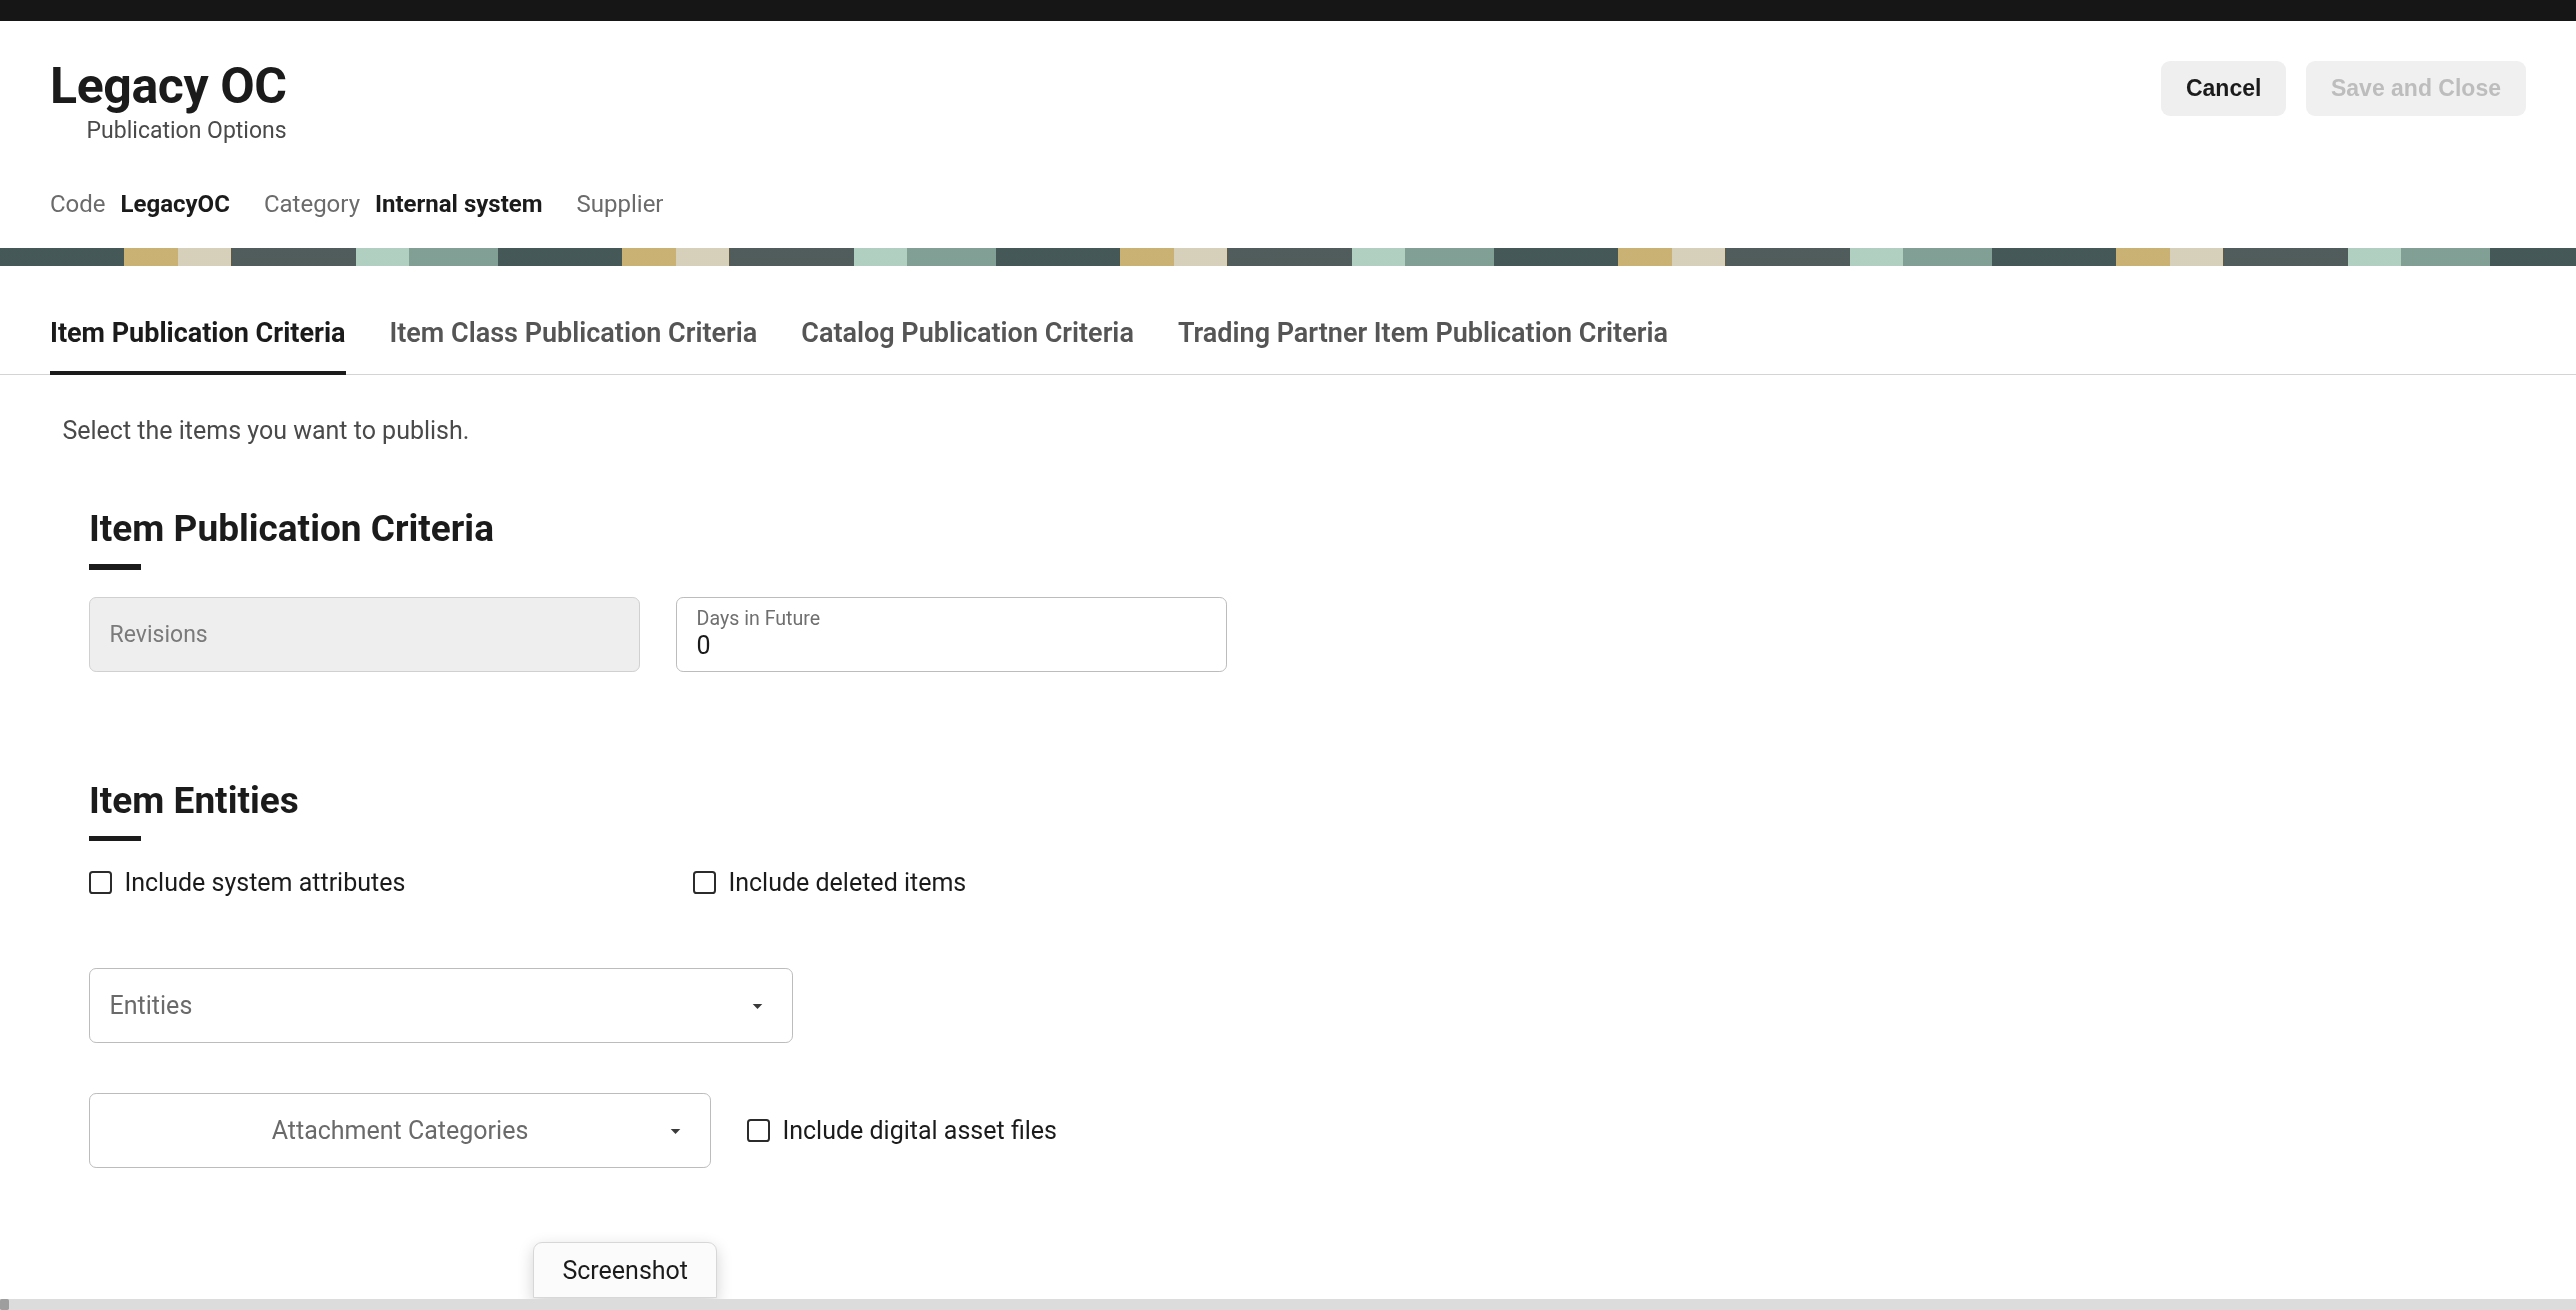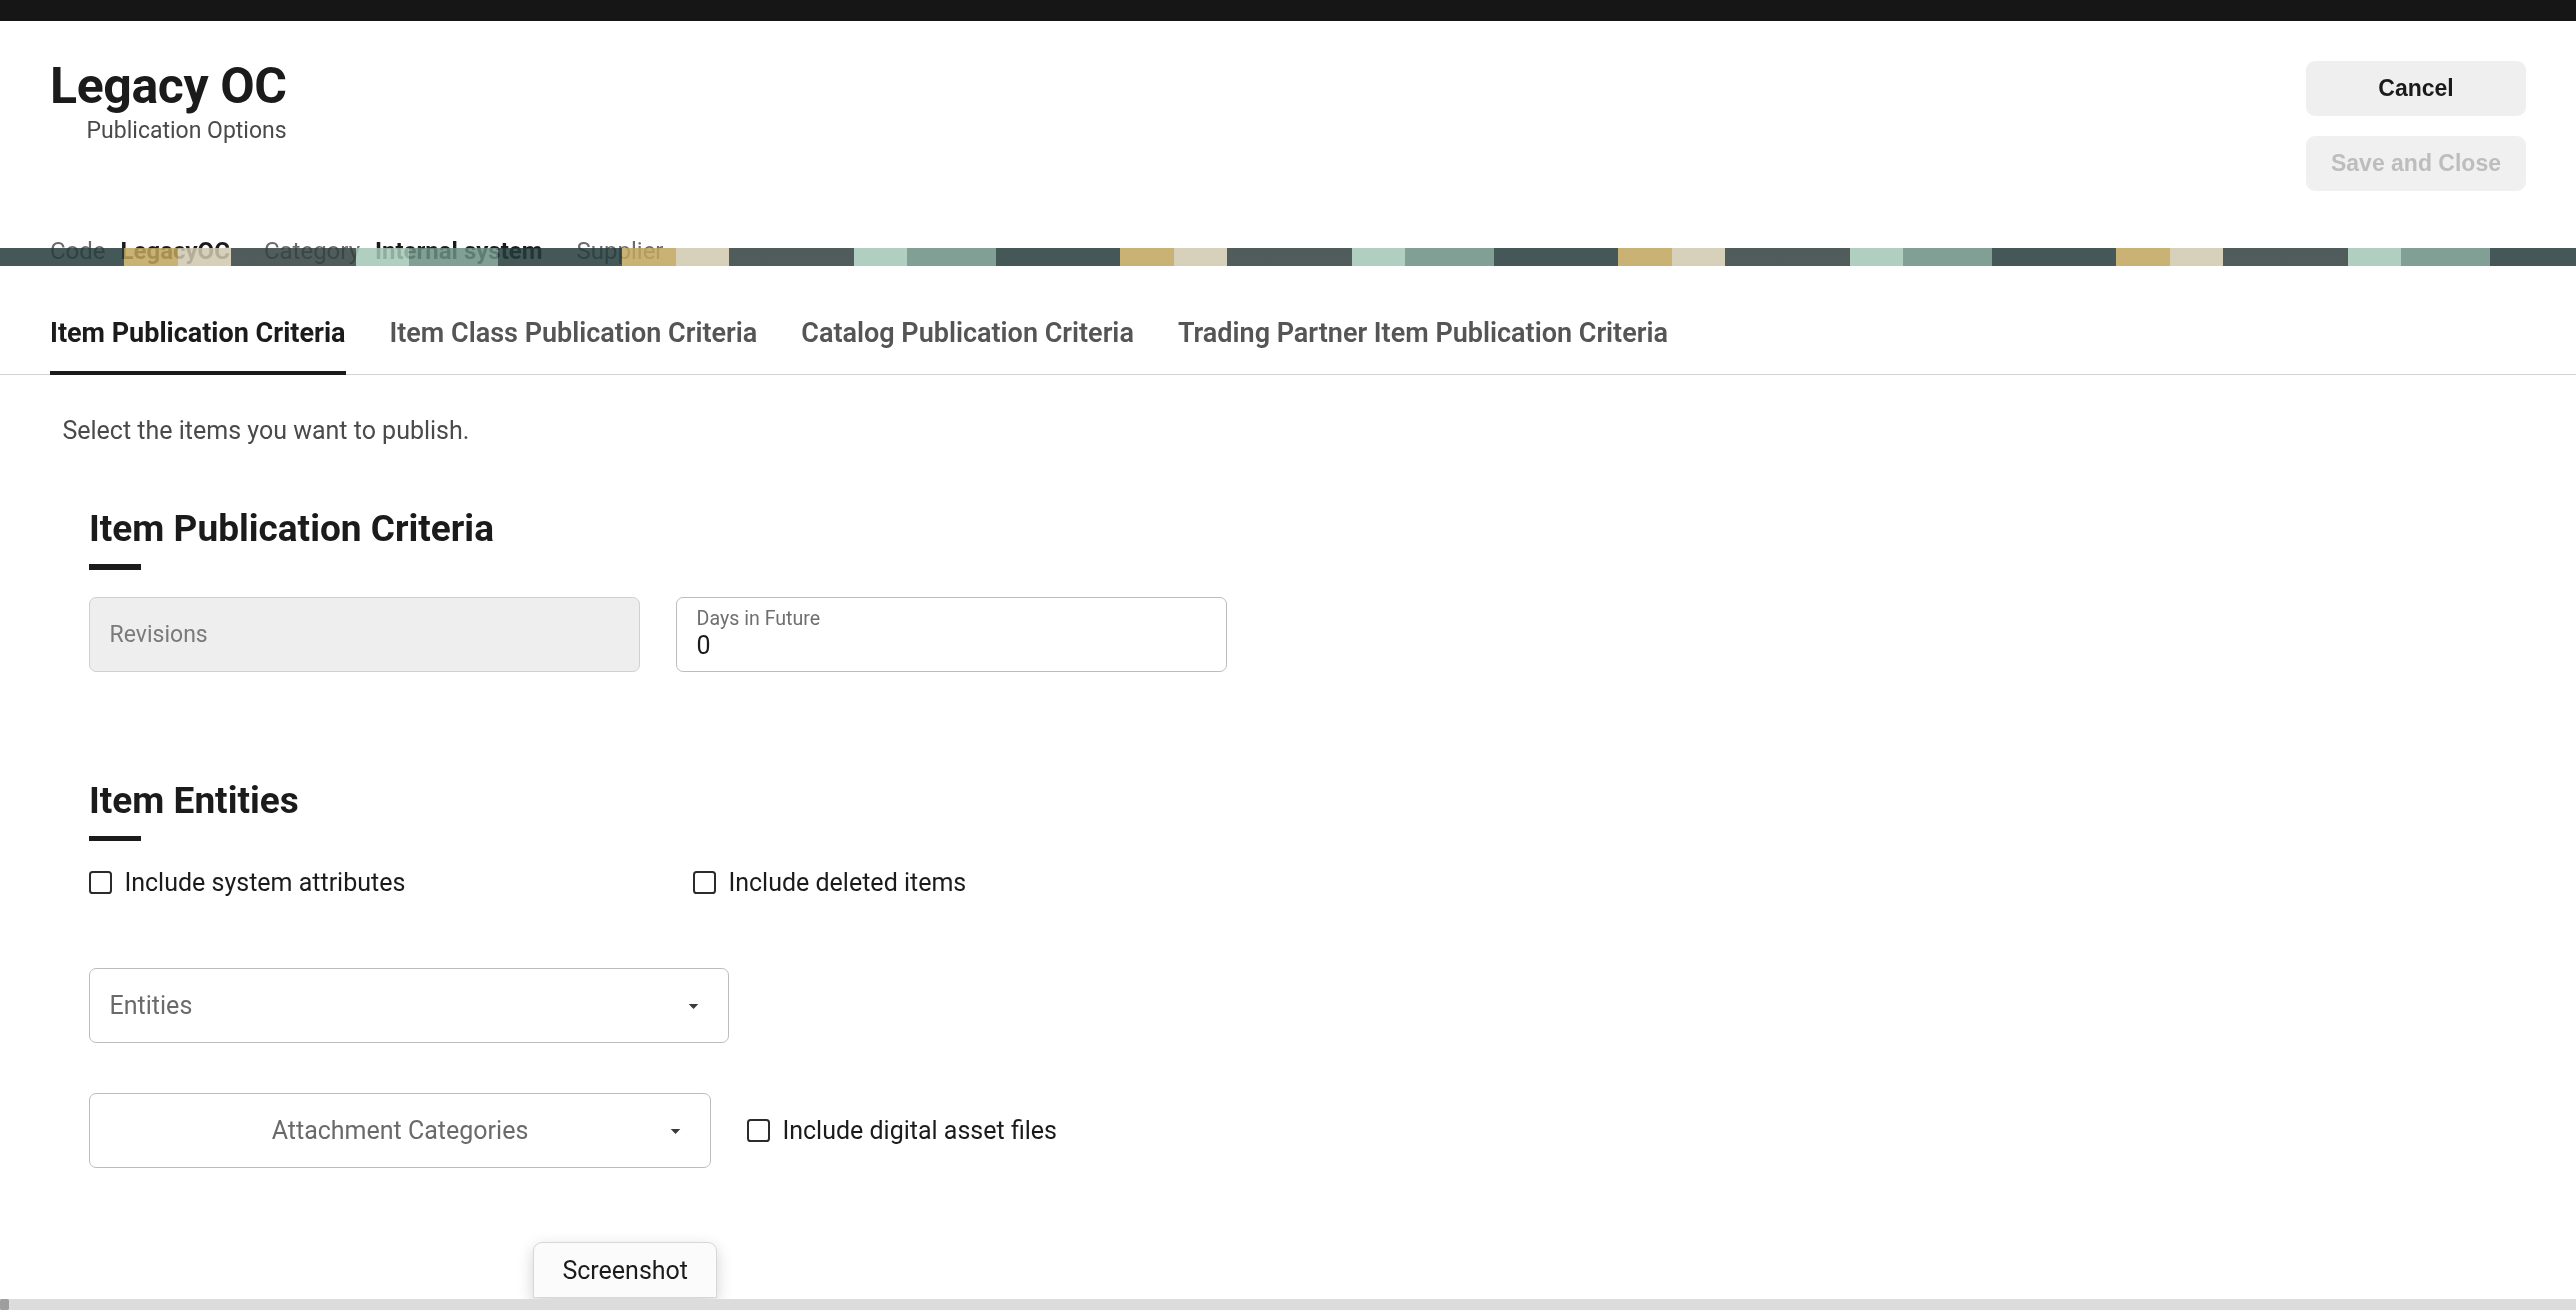--- a/index.html
+++ b/index.html
@@ -65,21 +65,20 @@
     margin-top: 1.8px;
     font-size: 23px;
     color: var(--text-secondary);
     text-align: right;
   }
 
   .action-buttons {
     display: flex;
     gap: 19.6px;
     padding-top: 3.6px;
-    flex-direction: column;
   }
   .btn {
     border: none;
     border-radius: 9px;
     padding: 14.2px 25px;
     font-size: 23px;
     font-weight: 600;
     cursor: pointer;
     background: #efefef;
     color: var(--text-primary);
@@ -221,21 +220,21 @@
 
   .select-row {
     display: flex;
     align-items: center;
     gap: 36px;
     padding-left: 39px;
     margin-top: 32px;
   }
   .select {
     position: relative;
-    width: 640px;
+    width: 704px;
     height: 75px;
     border: 0.9px solid var(--border-medium);
     border-radius: 7.1px;
     background: #fff;
     display: flex;
     align-items: center;
     padding: 0 19.6px;
     font-size: 25px;
     color: #6a6a6a;
     cursor: pointer;

